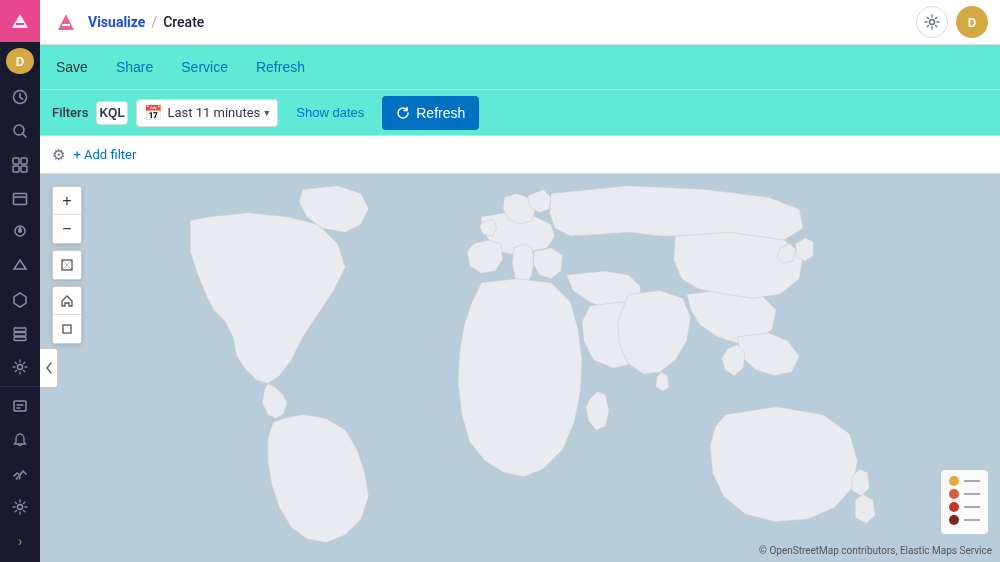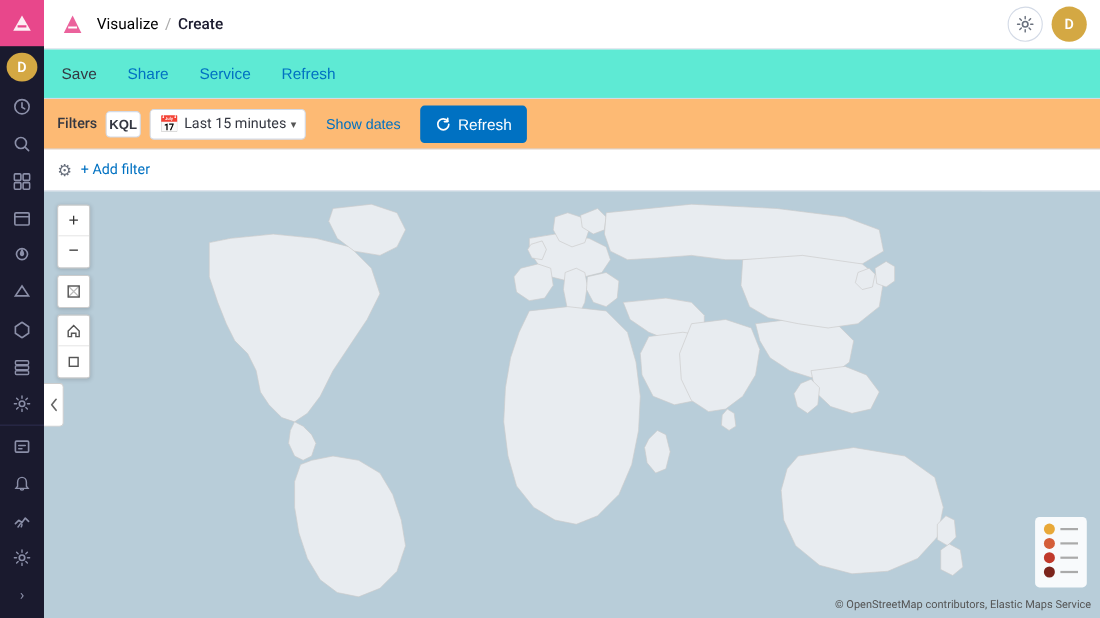--- a/index.html
+++ b/index.html
@@ -107,21 +107,21 @@
     .action-btn.plain { color: #343741; }
 
     
     .filterbar {
       height: 46px;
       border-bottom: 1px solid #d3dae6;
       display: flex;
       align-items: center;
       padding: 0 12px;
       gap: 8px;
-      background: #fdba74;
+      background: #5eead4;
     }
     .filter-label {
       font-size: 13px; color: #343741; font-weight: 500;
     }
     .search-box {
       flex: 1;
       height: 32px;
       border: 1px solid #d3dae6;
       border-radius: 4px;
       padding: 0 10px;
@@ -375,21 +375,21 @@
 <div class="main">
 
   <div class="topbar">
     <div class="topbar-logo">
       <svg width="24" height="24" viewBox="0 0 24 24" fill="none">
         <path d="M4 20 L12 4 L20 20 Z" fill="#e8478b" opacity="0.85"></path>
         <path d="M8 15 L16 15" stroke="#fff" stroke-width="2"></path>
       </svg>
     </div>
     <div class="topbar-breadcrumb">
-      <span style="color:#000000; cursor:pointer;">Visualize</span>
+      <span style="color:#1d4ed8; cursor:pointer;font-weight:bold;">Visualize</span>
       <span class="sep">/</span>
       <span class="current">Create</span>
     </div>
     <div class="topbar-spacer"></div>
     <div class="topbar-gear">
       <svg width="16" height="16" viewBox="0 0 16 16" fill="none">
           <circle cx="8" cy="8" r="2.5" stroke="#69707d" stroke-width="1.5"></circle>
           <path d="M8 1V3M8 13V15M1 8H3M13 8H15M3.1 3.1L4.5 4.5M11.5 11.5L12.9 12.9M12.9 3.1L11.5 4.5M4.5 11.5L3.1 12.9" stroke="#69707d" stroke-width="1.3" stroke-linecap="round"></path>
         </svg>
     </div>
@@ -401,21 +401,21 @@
     <button class="action-btn">Share</button>
     <button class="action-btn">Service</button>
     <button class="action-btn">Refresh</button>
   </div>
 
   <div class="filterbar">
     <span class="filter-label">Filters</span>
     <button class="kql-btn">KQL</button>
     <div class="time-filter">
       <span class="time-filter-icon">📅</span>
-      <span>Last 15 minutes</span>
+      <span>Last 11 minutes</span>
       <span style="font-size:10px; color:#555;">▾</span>
     </div>
     <button class="show-dates-btn">Show dates</button>
     <button class="refresh-btn">
       <svg width="14" height="14" viewBox="0 0 14 14" fill="none">
           <path d="M12 7C12 9.76 9.76 12 7 12C4.24 12 2 9.76 2 7C2 4.24 4.24 2 7 2C8.72 2 10.25 2.88 11.2 4.2" stroke="white" stroke-width="1.5" stroke-linecap="round"></path>
           <path d="M11 1.5V4.5H8" stroke="white" stroke-width="1.5" stroke-linecap="round" stroke-linejoin="round"></path>
         </svg>
       <span>Refresh</span>
     </button>

